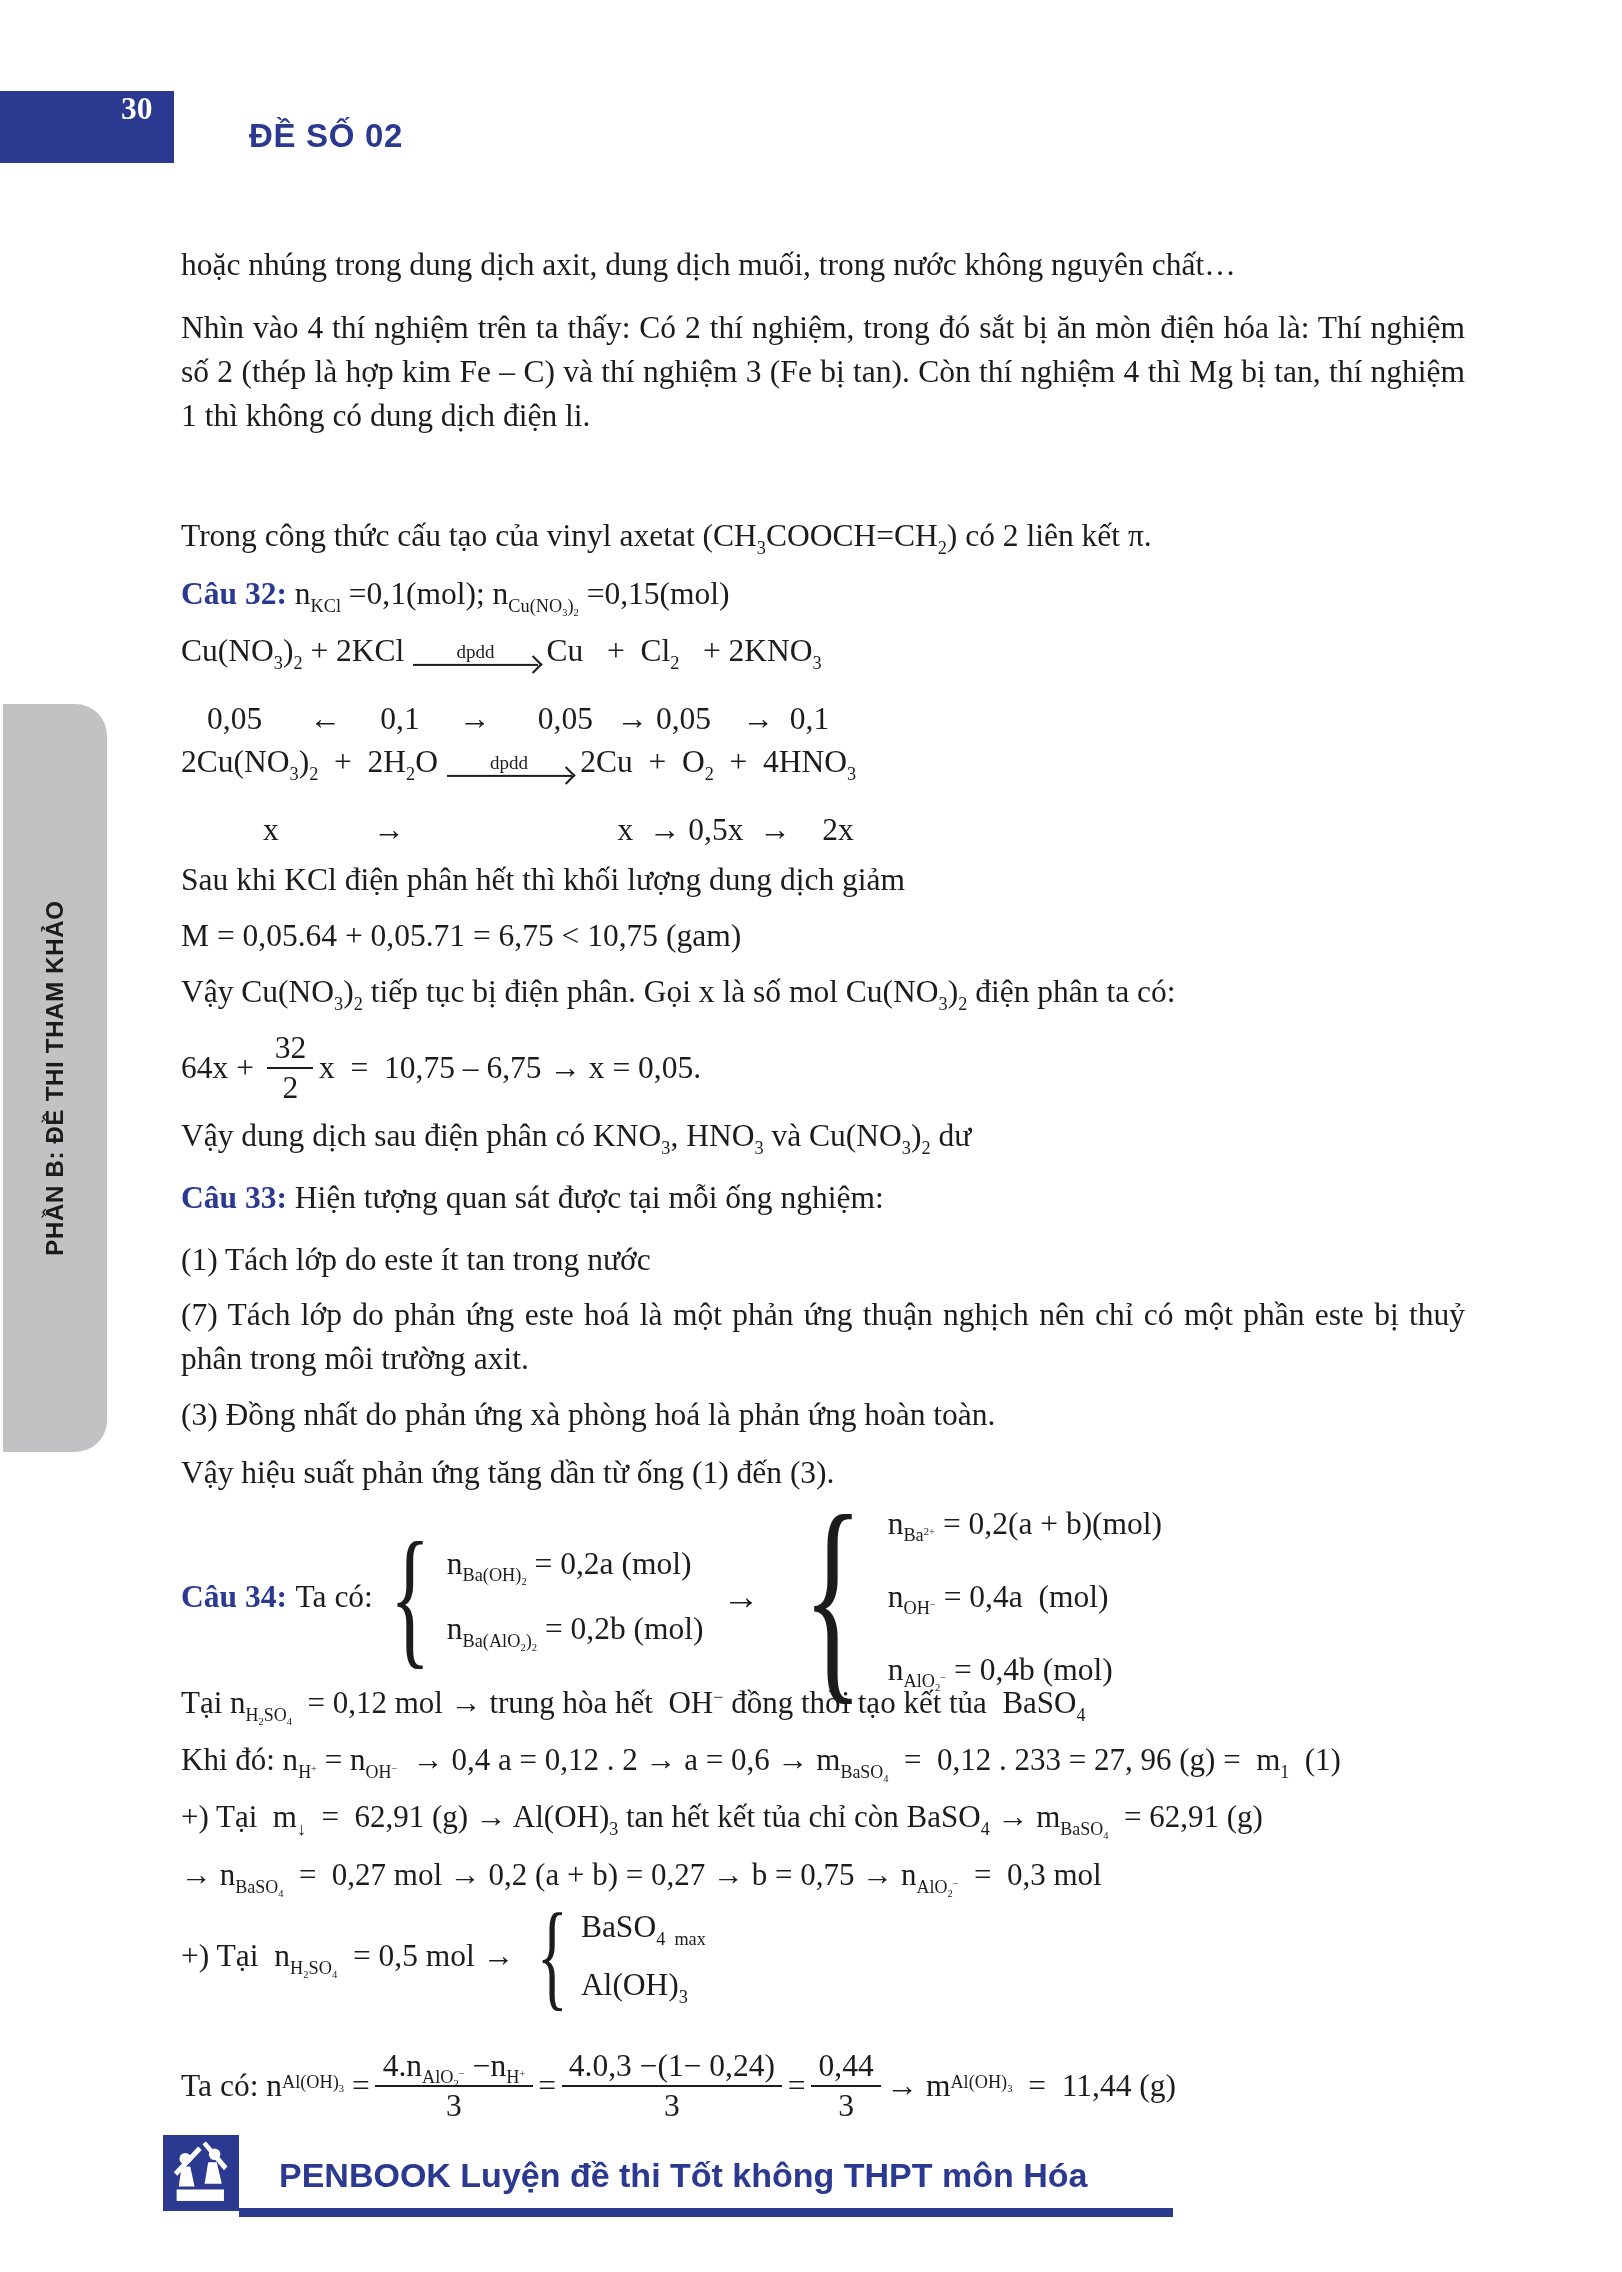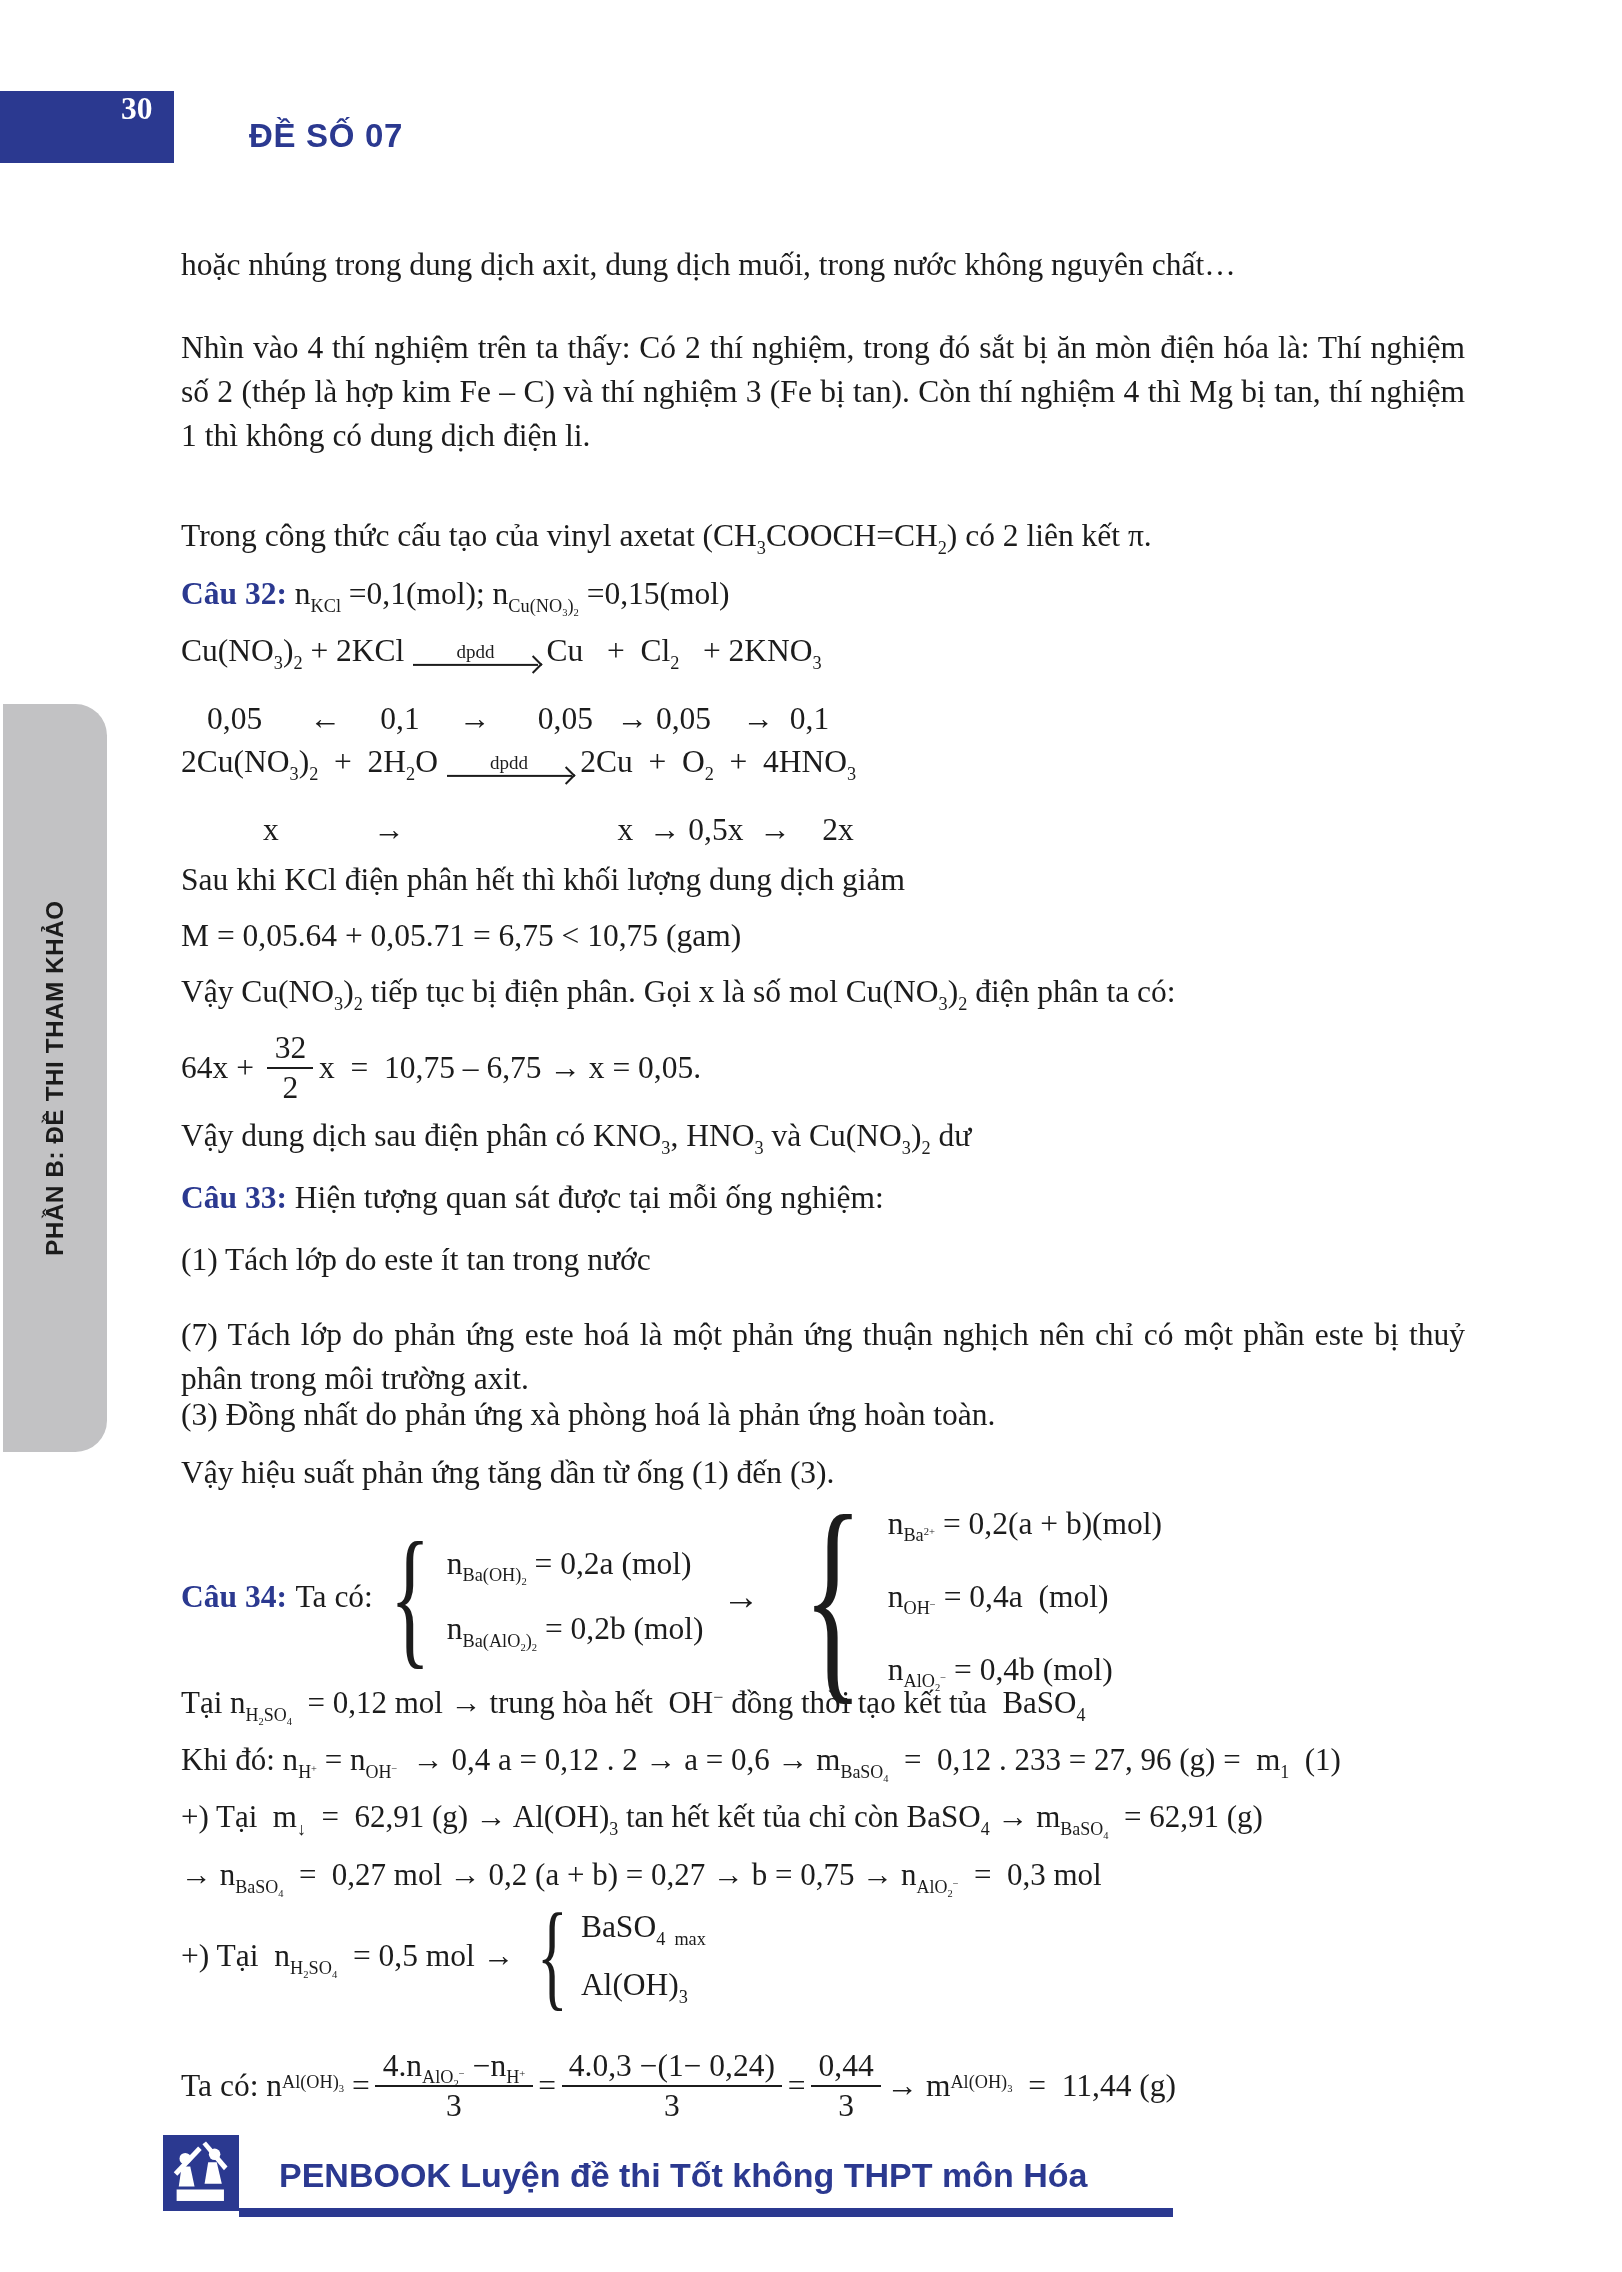--- a/index.html
+++ b/index.html
@@ -12,21 +12,21 @@
   .pagenum{position:absolute;right:21.5px;top:0;line-height:72px;font:700 31.5px "Liberation Serif",serif;color:#fff;}
   .header-title{position:absolute;left:249px;top:117px;font:700 33px "Liberation Sans",sans-serif;color:#2b3990;letter-spacing:0.7px;}
 
   
   .sidebar{position:absolute;left:2.9px;top:704px;width:104px;height:748px;background:#c2c2c4;border-radius:0 31.5px 31.5px 0;}
   .vtext{position:absolute;left:50%;top:50%;transform:translate(-50%,-50%) rotate(-90deg);white-space:nowrap;
          font:600 24px "Liberation Sans",sans-serif;letter-spacing:0.7px;color:#1b1b1b;}
 
   
   .line{position:absolute;left:181px;font-size:31.5px;line-height:44px;white-space:pre-wrap;}
-  .wrap{width:1284px;text-align:justify;margin-top:20px;}
+  .wrap{width:1284px;text-align:justify;}
   .pre{white-space:pre;}
   .small43{font-size:31px;}
   .qlabel{color:#2b3990;font-weight:700;}
   sub{font-size:0.58em;vertical-align:-0.42em;line-height:0;}
   sup{font-size:0.58em;vertical-align:0.55em;line-height:0;}
 
   
   fr{display:inline-flex;flex-direction:column;align-items:center;vertical-align:middle;margin:0 5.7px;text-align:center;line-height:1.2;}
   nu{display:block;padding:0 7.2px;border-bottom:2.1px solid #1c1c1c;}
   de{display:block;}
@@ -48,21 +48,21 @@
   .footbar{position:absolute;left:239px;top:2208px;width:934px;height:8.6px;background:#2b3990;}
 </style>
 </head>
 <body>
 
 <div class="page">
 
   <div class="pagenum-box">
       <span class="pagenum">30</span>
     </div>
-  <div class="header-title">ĐỀ SỐ 07</div>
+  <div class="header-title">ĐỀ SỐ 02</div>
 
   <div class="sidebar">
       <span class="vtext">PHẦN B: ĐỀ THI THAM KHẢO</span>
     </div>
 
   <div class="line" style="top:243px">hoặc nhúng trong dung dịch axit, dung dịch muối, trong nước không nguyên chất…</div>
   <div class="line wrap" style="top:306px">Nhìn vào 4 thí nghiệm trên ta thấy: Có 2 thí nghiệm, trong đó sắt bị ăn mòn điện hóa là: Thí nghiệm số 2 (thép là hợp kim Fe – C) và thí nghiệm 3 (Fe bị tan). Còn thí nghiệm 4 thì Mg bị tan, thí nghiệm 1 thì không có dung dịch điện li.</div>
 
   <div class="line" style="top:514px">Trong công thức cấu tạo của vinyl axetat (CH<sub>3</sub>COOCH=CH<sub>2</sub>) có 2 liên kết π.</div>
 

